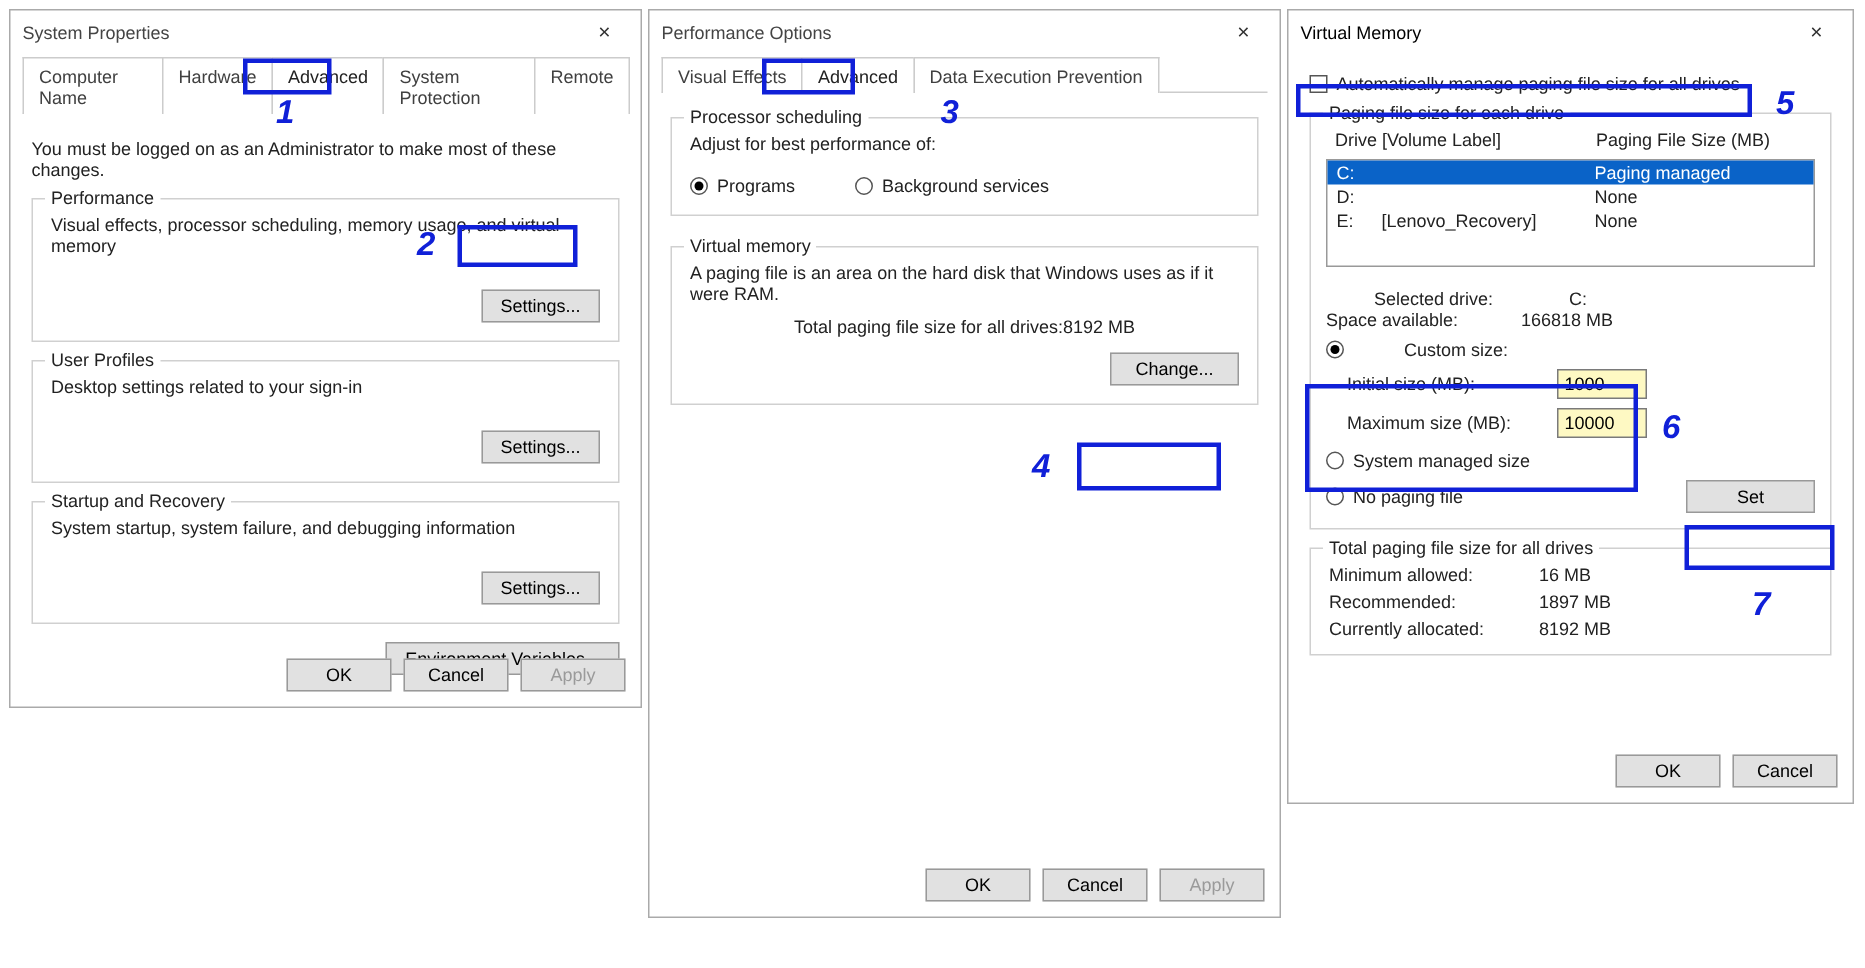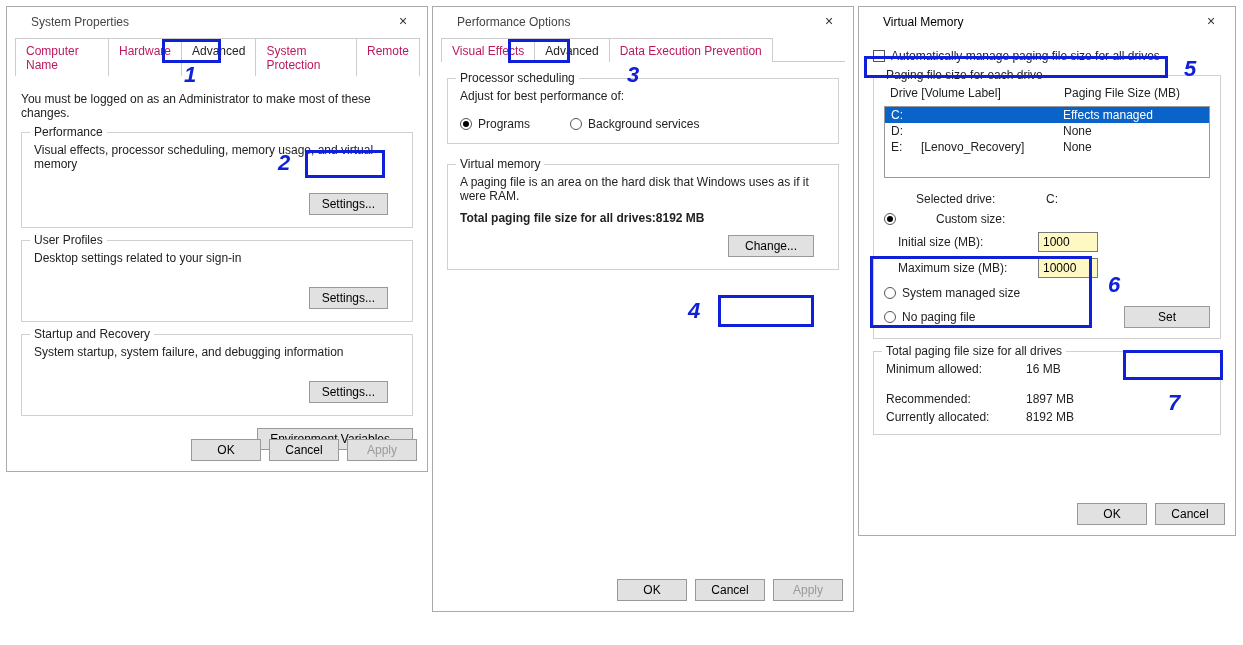--- a/index.html
+++ b/index.html
@@ -1,25 +1,25 @@
 <!DOCTYPE html>
 <html><head>
 <meta charset="utf-8">
 <style>
   * { box-sizing: border-box; font-family: "Segoe UI", Tahoma, sans-serif; font-size: 12px; }
   body { margin: 0; background: #fff; width: 1243px; height: 645px; position: relative; }
   .window { position: absolute; background: #fff; border: 1px solid #aaa; }
   .titlebar { display: flex; align-items: center; justify-content: space-between; height: 30px; padding: 0 4px 0 8px; color: #555; }
-  .win-title { color: #444; margin-left: 16px; }
+  .win-title { color: #444; }
   .close-x { width: 40px; height: 28px; text-align: center; line-height: 26px; font-size: 14px; color: #333; }
   .tabs { display: flex; border-bottom: 1px solid #ccc; margin: 0 8px; }
   .tab { padding: 5px 10px 4px 10px; border: 1px solid #ccc; border-bottom: none; margin-right: -1px; background: #fff; position: relative; top: 1px; color: #222; }
-  .tab.inactive { background: #fff; color: #be185d; }
+  .tab.inactive { background: #fff; color: #404040; }
   .content { padding: 10px 14px; color: #222; }
-  .group { border: 1px solid #d0d0d0; margin-top: 12px; padding: 10px 24px 12px 12px; position: relative; }
+  .group { border: 1px solid #d0d0d0; margin-top: 12px; padding: 10px 12px 12px 12px; position: relative; }
   .group-title { position: absolute; top: -8px; left: 8px; background: #fff; padding: 0 4px; color: #222; }
   .btn { min-width: 70px; height: 22px; border: 1px solid #999; background: #e1e1e1; padding: 0 12px; display: inline-flex; align-items: center; justify-content: center; cursor: default; color: #000; }
   .btn.disabled { color: #9a9a9a; }
   .btn-row { text-align: right; margin-top: 22px; }
   .dlg-btnbar { position: absolute; right: 10px; bottom: 10px; display: flex; gap: 8px; }
   .radio, .check { display: inline-flex; align-items: center; gap: 6px; }
   .radio-circle { width: 12px; height: 12px; border: 1px solid #555; border-radius: 50%; display: inline-flex; align-items: center; justify-content: center; }
   .radio-dot { width: 6px; height: 6px; background: #000; border-radius: 50%; }
   .check-box { width: 12px; height: 12px; border: 1px solid #555; display: inline-block; }
   .drive-list { border: 1px solid #999; height: 72px; background: #fff; margin-top: 4px; }
@@ -104,21 +104,21 @@
         <span class="radio">
           <span class="radio-circle"></span>
           <span>Background services</span>
         </span>
       </div>
     </div>
 
     <div class="group" style="margin-top:20px;">
       <span class="group-title">Virtual memory</span>
       <div style="margin-bottom:8px;">A paging file is an area on the hard disk that Windows uses as if it were RAM.</div>
-      <div style="display:flex; justify-content:flex-start;font-weight:bold;">
+      <div style="display:flex; justify-content:center;">
         <span>Total paging file size for all drives:</span>
         <span>8192 MB</span>
       </div>
       <div class="btn-row" style="margin-top:10px;"><span class="btn" style="min-width:86px;">Change...</span></div>
     </div>
   </div>
   <div class="dlg-btnbar">
     <span class="btn">OK</span>
     <span class="btn">Cancel</span>
     <span class="btn disabled">Apply</span>
@@ -139,37 +139,41 @@
     <div class="group" style="margin-top:6px; padding:8px 10px 10px 10px;">
       <span class="group-title">Paging file size for each drive</span>
       <div class="drive-header">
         <span style="flex:1;">Drive  [Volume Label]</span>
         <span class="col-size">Paging File Size (MB)</span>
       </div>
       <div class="drive-list">
         <div class="drive-row selected">
           <span class="col-drive">C:</span>
           <span class="col-label"></span>
-          <span class="col-size">Effects managed</span>
+          <span class="col-size">Paging managed</span>
         </div>
         <div class="drive-row">
           <span class="col-drive">D:</span>
           <span class="col-label"></span>
           <span class="col-size">None</span>
         </div>
         <div class="drive-row">
           <span class="col-drive">E:</span>
           <span class="col-label">[Lenovo_Recovery]</span>
           <span class="col-size">None</span>
         </div>
       </div>
 
       <div style="display:flex; margin-top:14px;margin-left:32px;">
         <span style="width:130px;">Selected drive:</span>
         <span>C:</span>
+      </div>
+      <div style="display:flex;">
+        <span style="width:130px;">Space available:</span>
+        <span>166818 MB</span>
       </div>
 
       <div class="radio" style="margin-top:6px;gap:40px;">
         <span class="radio-circle">
             <span class="radio-dot"></span>
           </span>
         <span>Custom size:</span>
       </div>
       <div class="field" style="margin-left:14px;">
         <span class="field-label">Initial size (MB):</span>
@@ -192,21 +196,21 @@
         <span class="btn" style="min-width:86px;">Set</span>
       </div>
     </div>
 
     <div class="group" style="margin-top:12px; padding:10px 12px;">
       <span class="group-title">Total paging file size for all drives</span>
       <div style="display:flex;">
           <span style="width:140px;">Minimum allowed:</span>
           <span>16 MB</span>
         </div>
-      <div style="display:flex; margin-top:16px;">
+      <div style="display:flex; margin-top:4px;">
           <span style="width:140px;">Recommended:</span>
           <span>1897 MB</span>
         </div>
       <div style="display:flex; margin-top:4px;">
           <span style="width:140px;">Currently allocated:</span>
           <span>8192 MB</span>
         </div>
     </div>
   </div>
   <div class="dlg-btnbar">

